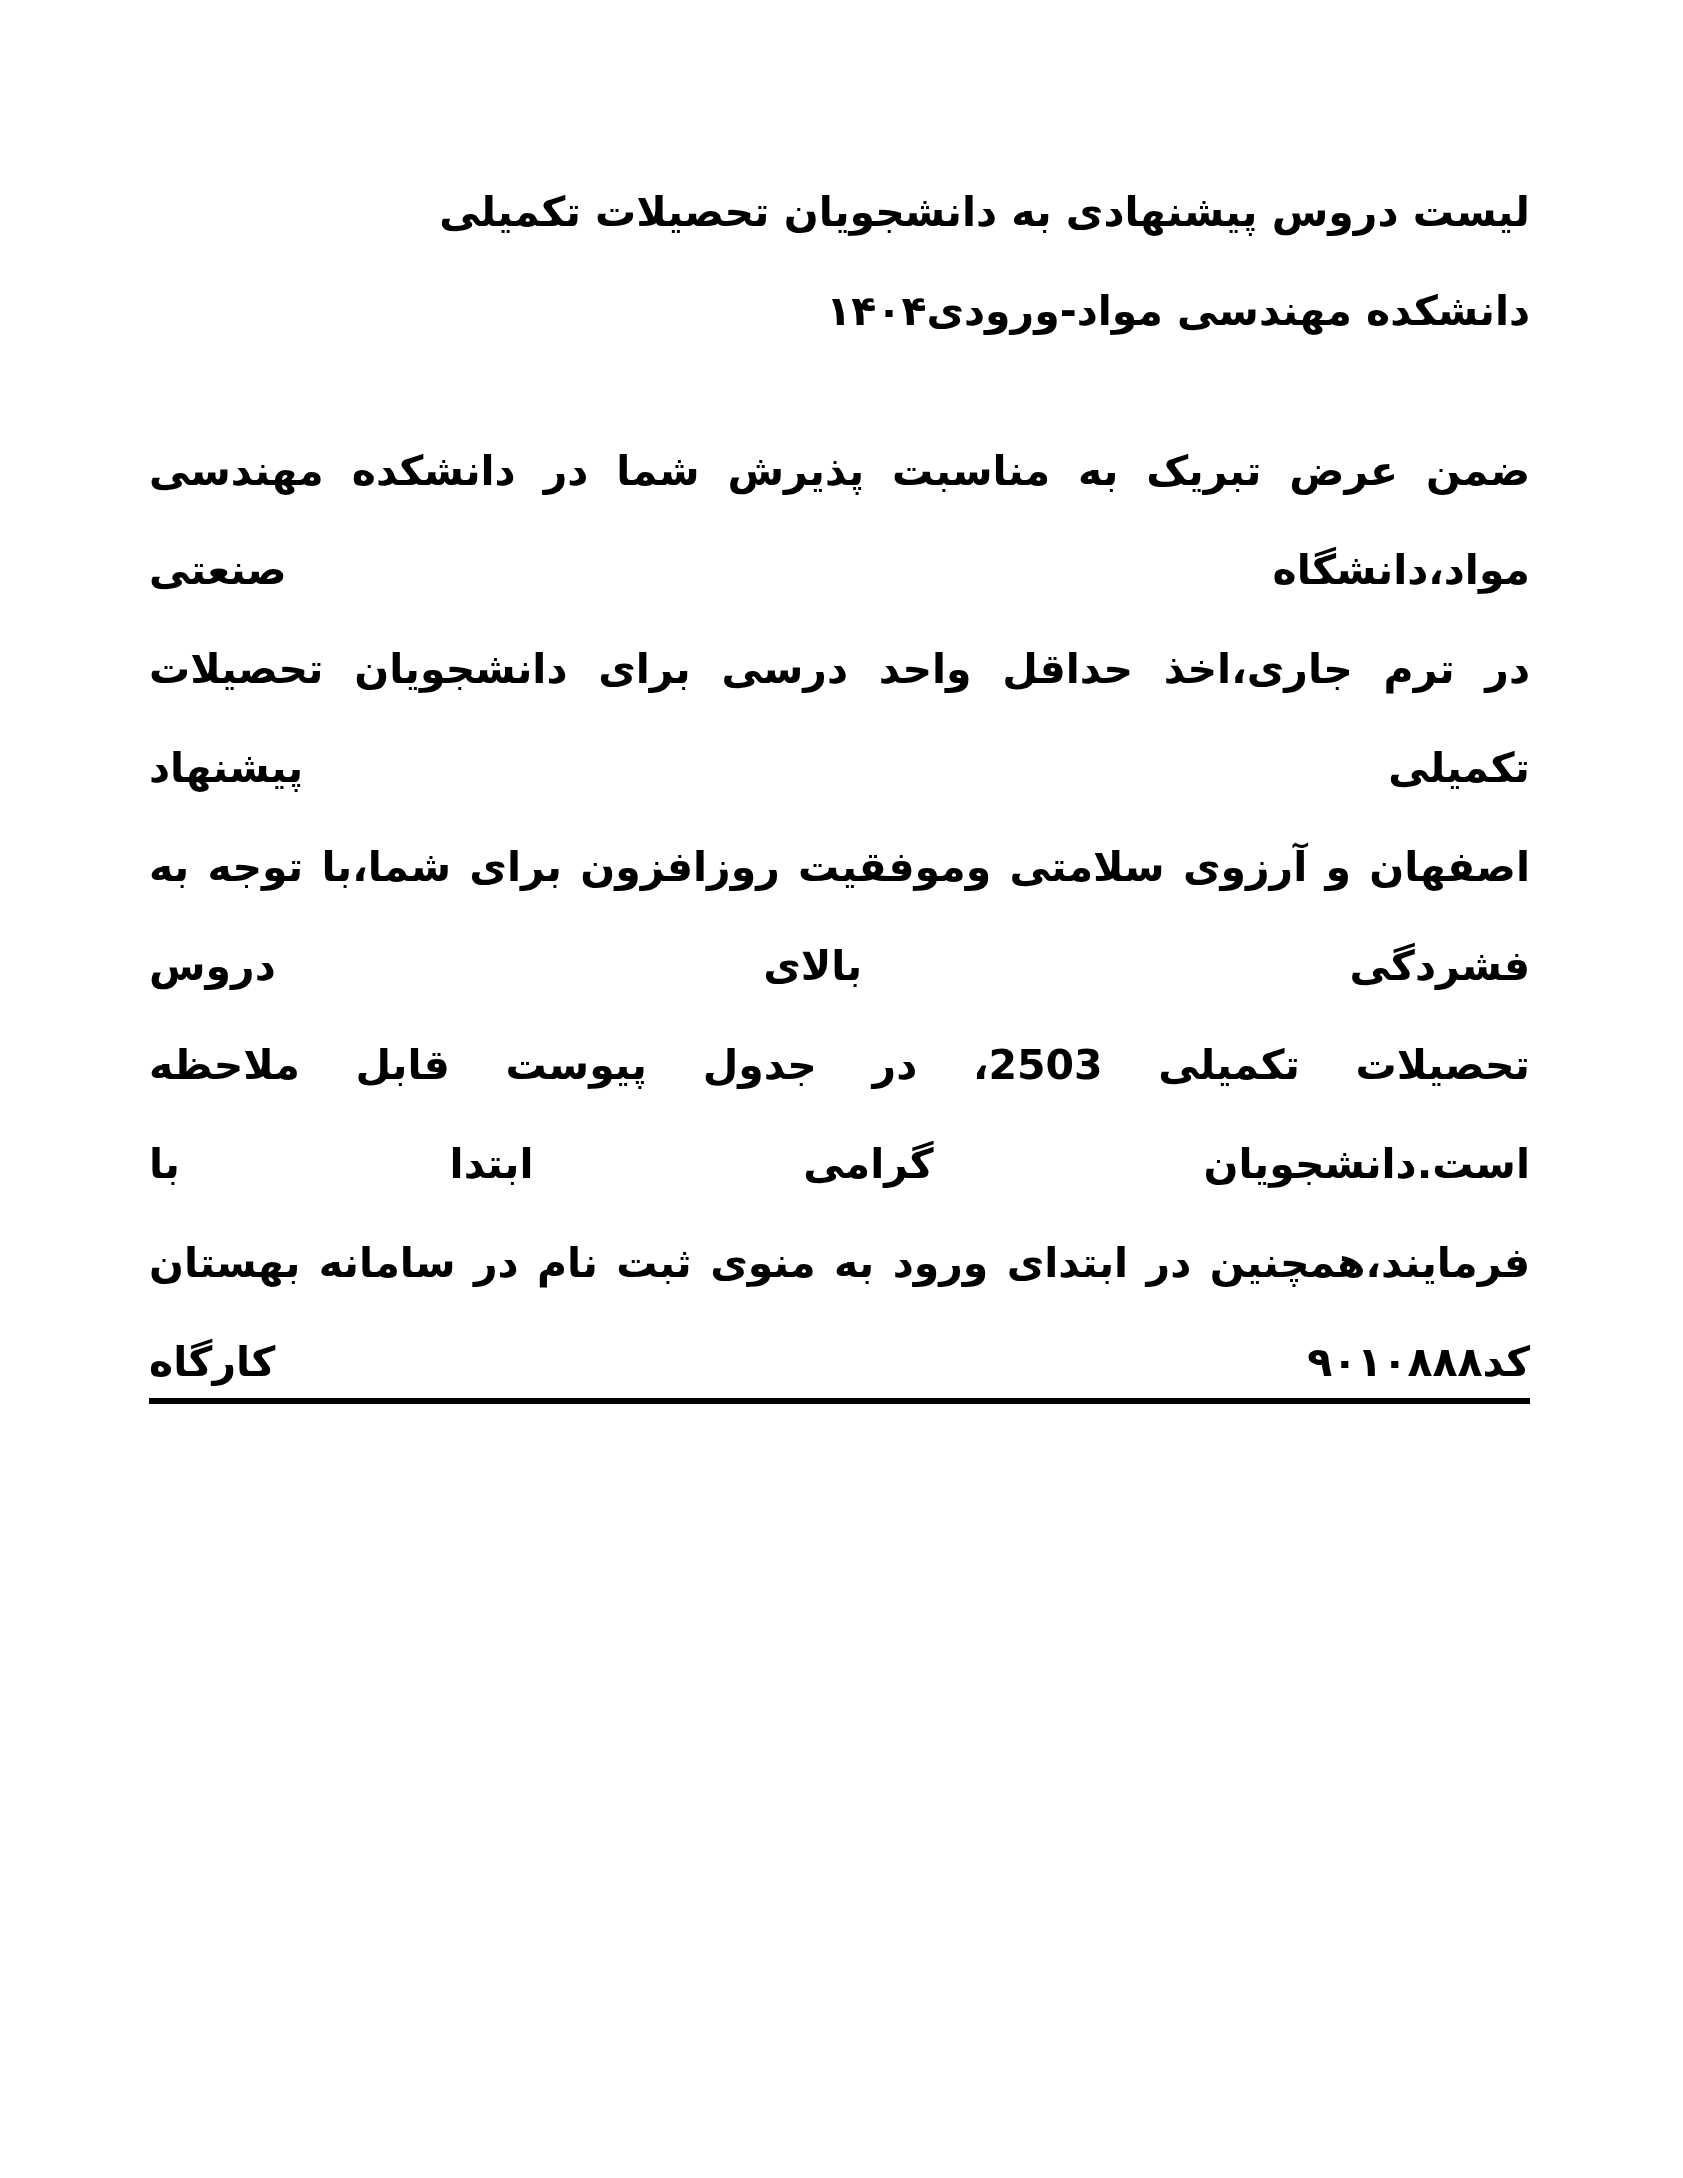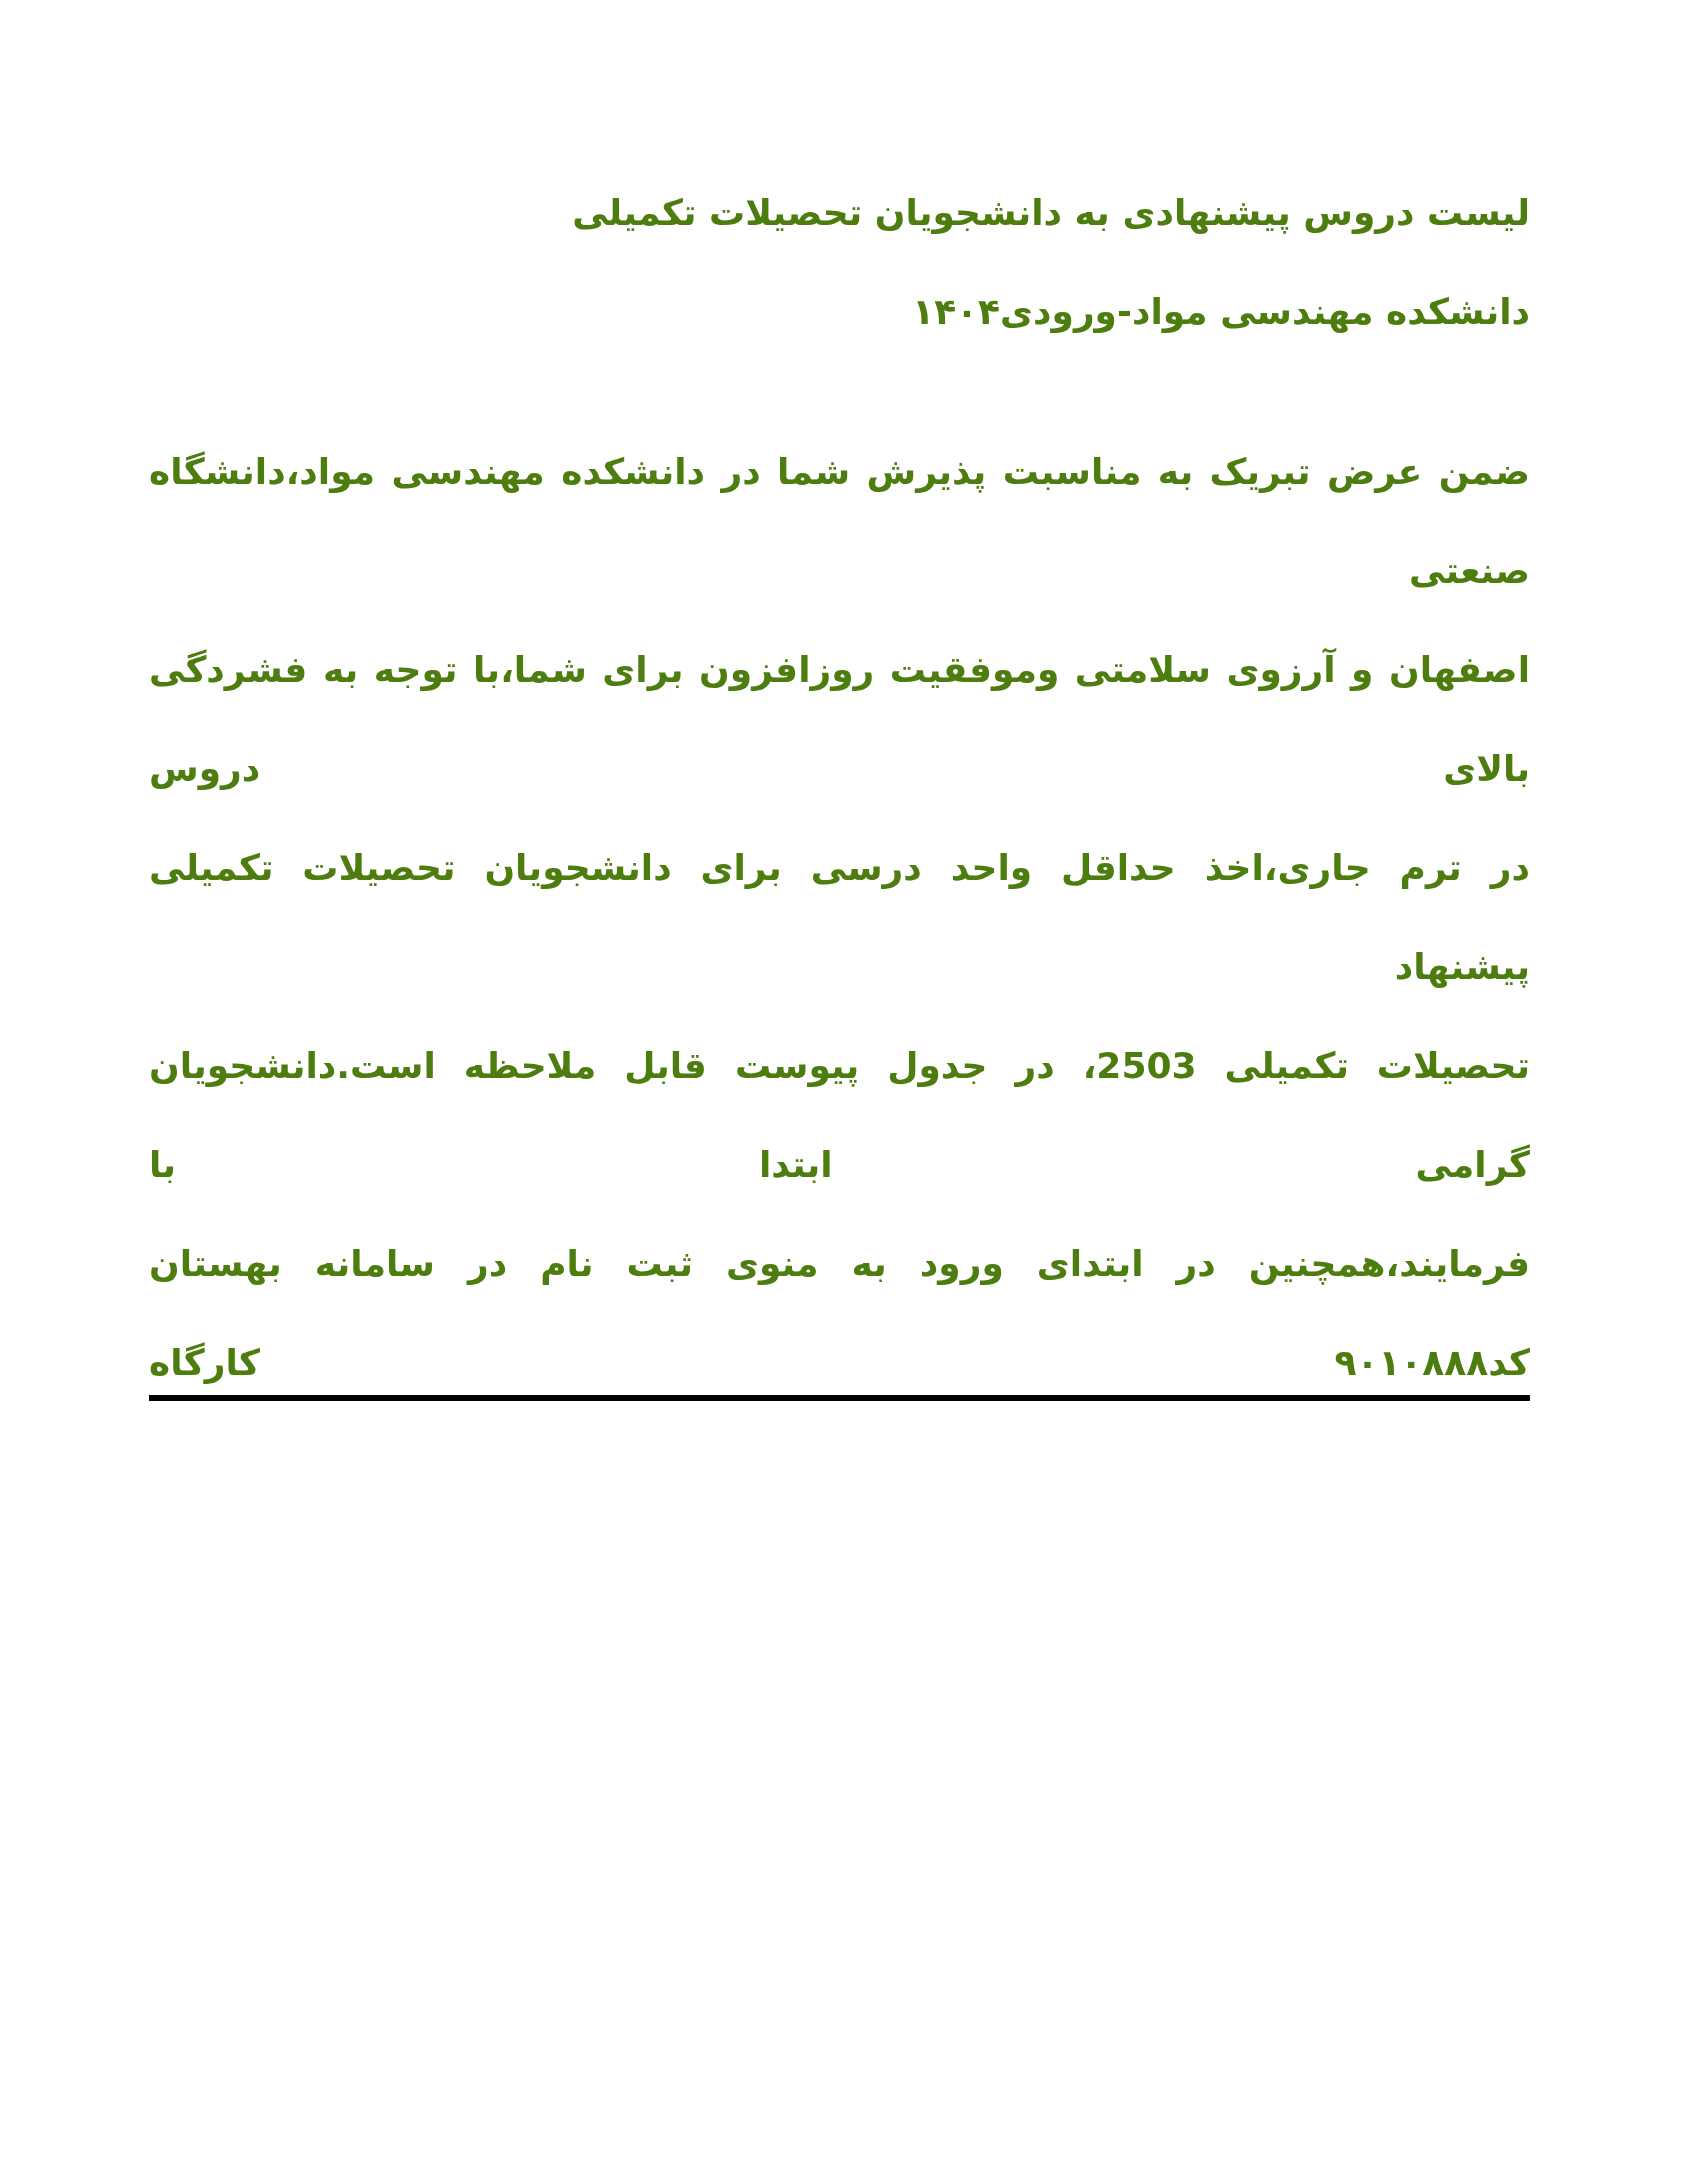--- a/index.html
+++ b/index.html
@@ -14,23 +14,23 @@
     background: #ffffff;
     color: #000000;
     direction: rtl;
     box-sizing: border-box;
     padding: 163px 153px 0 149px;
     font-family: "DejaVu Sans", sans-serif;
     font-weight: bold;
     overflow: hidden;
   }
   .line {
-    font-size: 36px;
+    font-size: 41px;
     line-height: 99px;
-    color: #4d7c0f;
+    color: #000000;
   }
   .start  { text-align: right; }
   .just {
     text-align: justify;
     text-align-last: justify;
   }
   .titles { margin-bottom: 61px; }
   .para1  { margin-bottom: 11px; }
   .u {
     border-bottom: 6px solid #000000;
@@ -42,21 +42,21 @@
 
 <div class="page">
 
   <div class="titles">
     <div class="line start">لیست دروس پیشنهادی به دانشجویان تحصیلات تکمیلی</div>
     <div class="line start">دانشکده مهندسی مواد-ورودی۱۴۰۴</div>
   </div>
 
   <div class="para1">
     <div class="line just">ضمن عرض تبریک به مناسبت پذیرش شما در دانشکده مهندسی مواد،دانشگاه صنعتی</div>
+    <div class="line just">در ترم جاری،اخذ حداقل واحد درسی برای دانشجویان تحصیلات تکمیلی پیشنهاد</div>
     <div class="line just">اصفهان و آرزوی سلامتی وموفقیت روزافزون برای شما،با توجه به فشردگی بالای دروس</div>
-    <div class="line just">در ترم جاری،اخذ حداقل واحد درسی برای دانشجویان تحصیلات تکمیلی پیشنهاد</div>
     <div class="line just">تحصیلات تکمیلی 2503، در جدول پیوست قابل ملاحظه است.دانشجویان گرامی ابتدا با</div>
     <div class="line just"><span>فرمایند،همچنین در ابتدای ورود به منوی ثبت نام در سامانه بهستان </span><span class="u">کد۹۰۱۰۸۸۸ کارگاه</span></div>
 
   </div>
 
 </div>
 
 
 </body></html>

